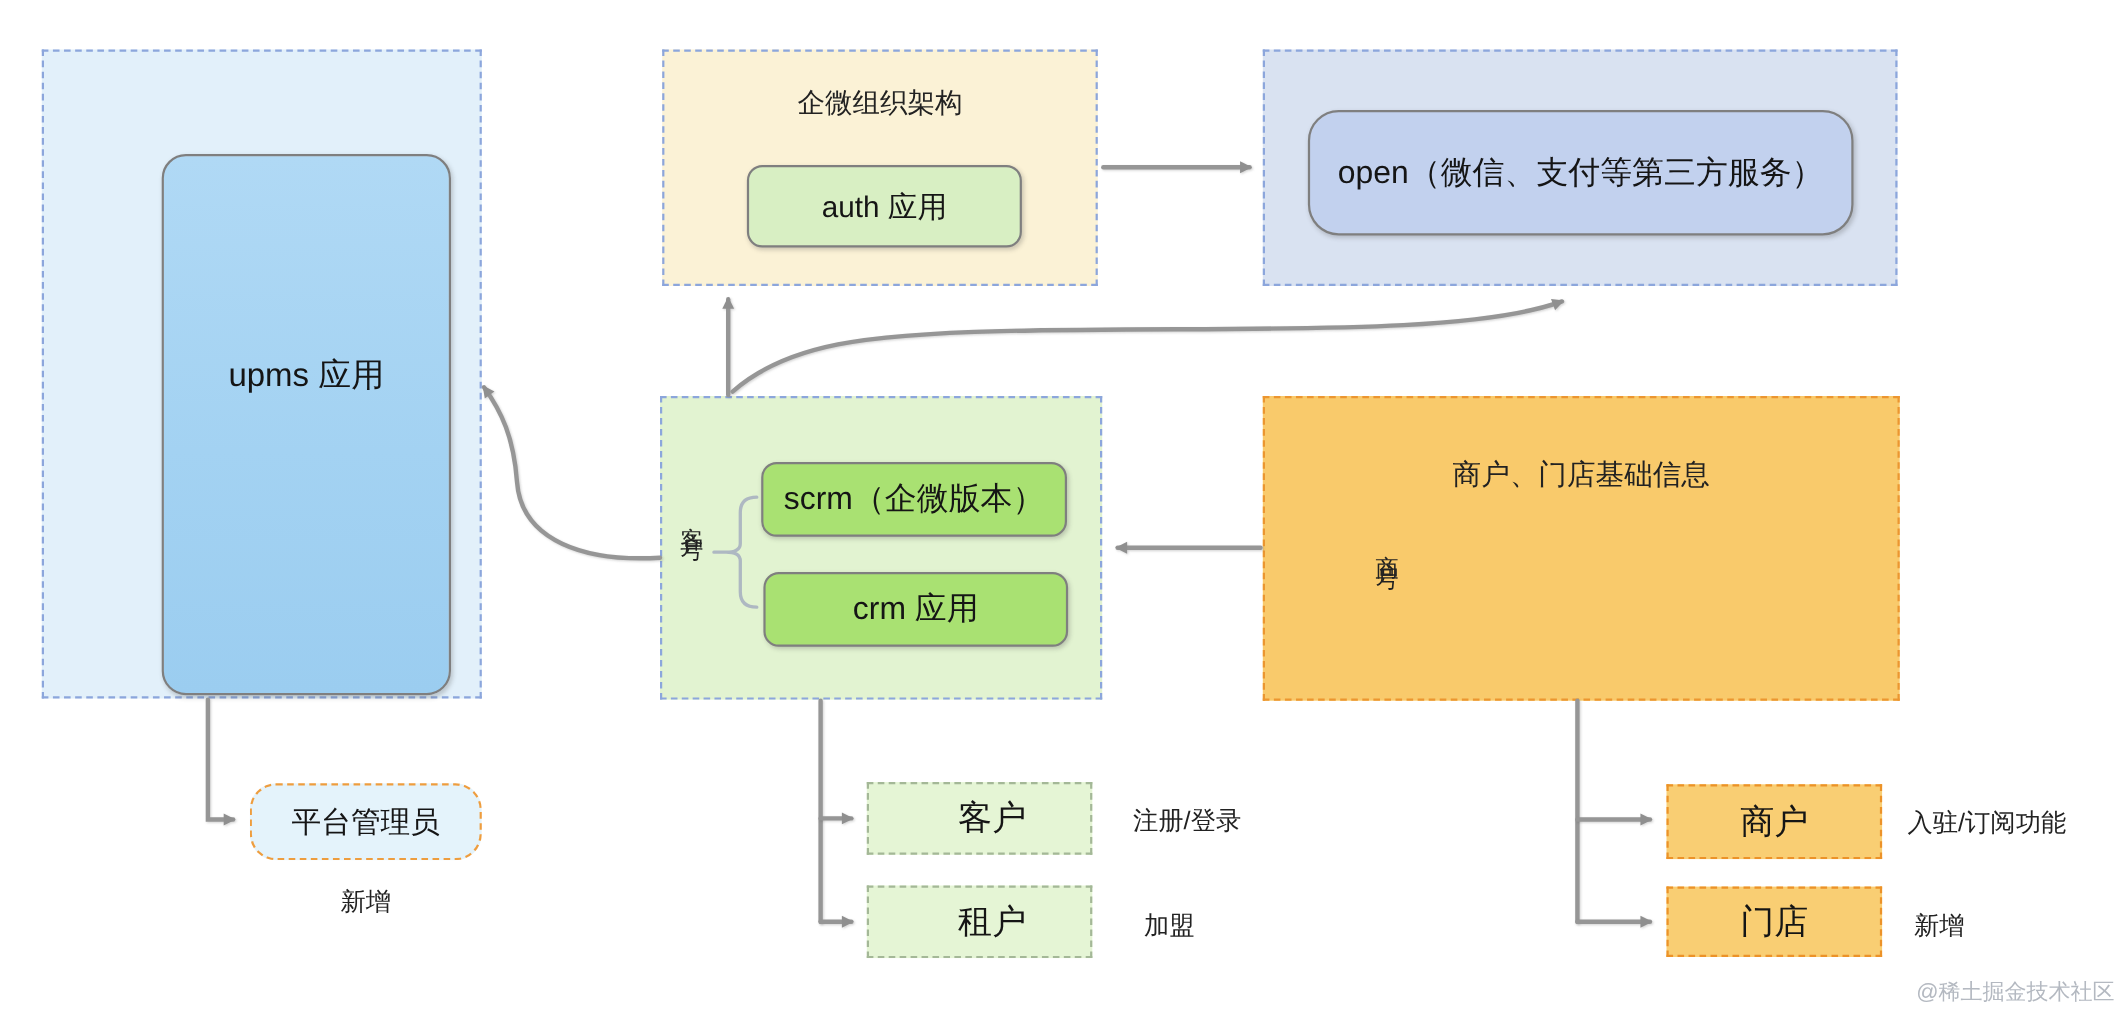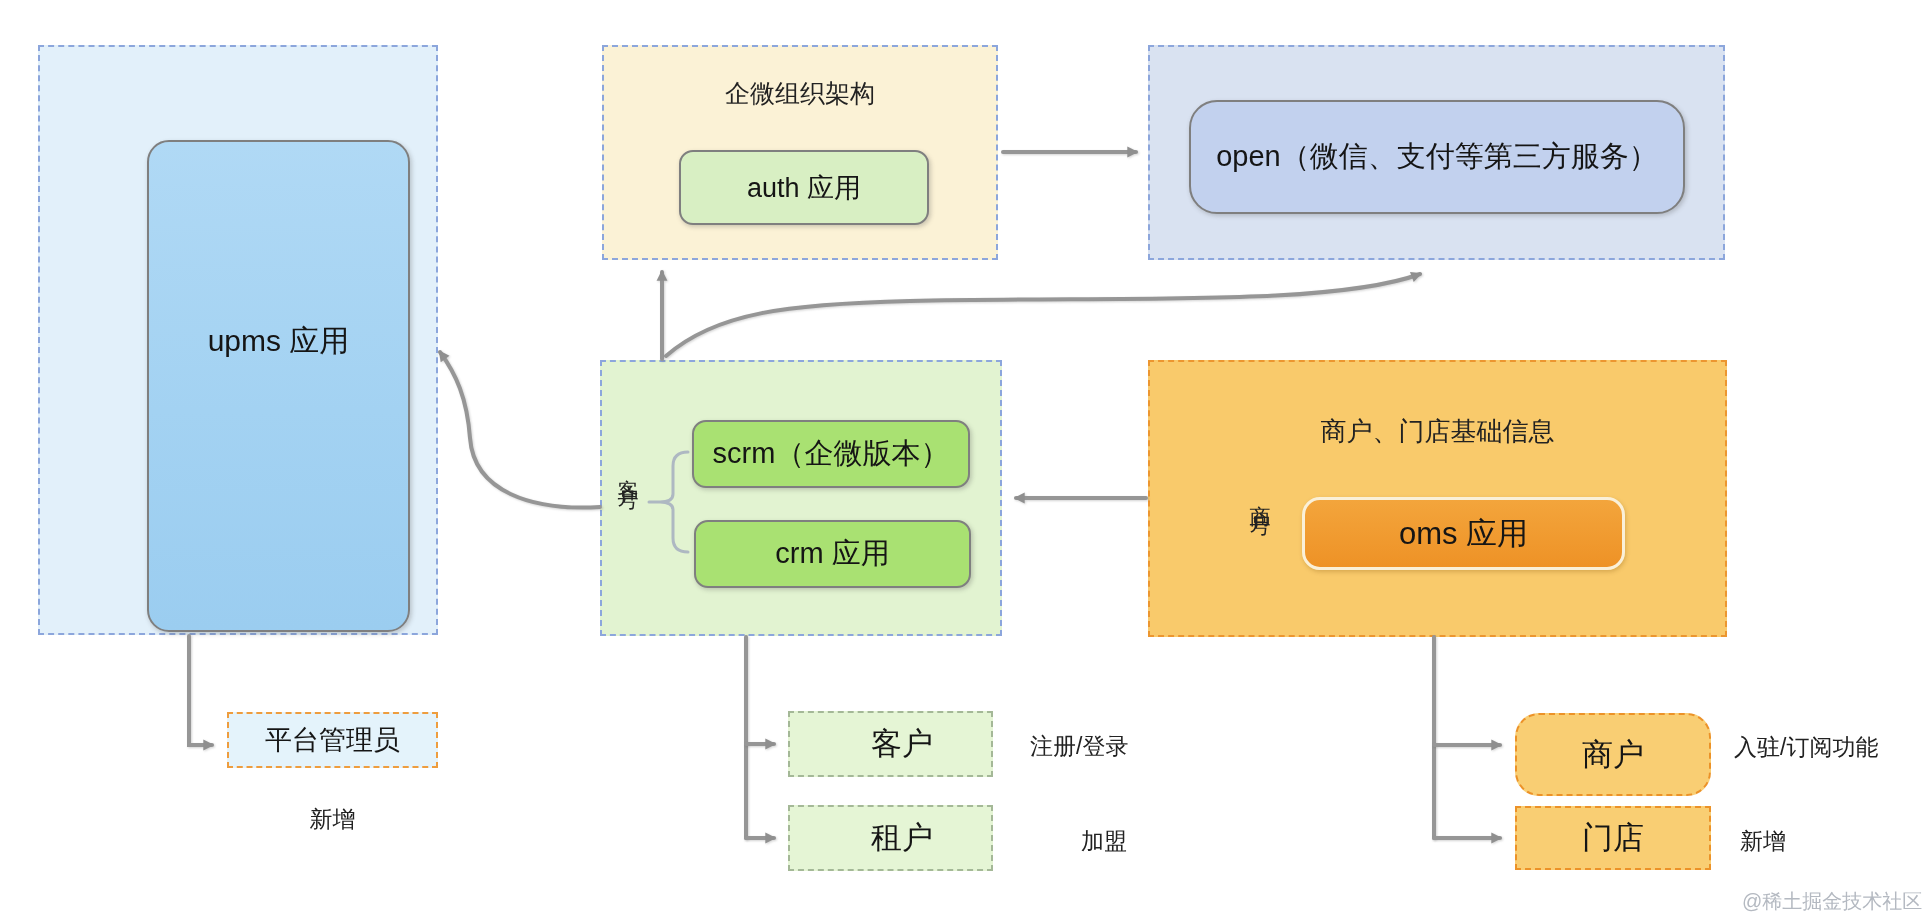--- a/index.html
+++ b/index.html
@@ -78,41 +78,38 @@
       <span>scrm（企微版本）</span>
     </div>
     <div class="rounded-box" id="crm-inner">
       <span>crm 应用</span>
     </div>
   </div>
 
   <div class="dashed-container c-orange" style="left:1148px;top:360px;width:579px;height:277px;padding-left:16px;">
     <div class="container-title" style="top:52px;font-size:26px;">商户、门店基础信息</div>
     <div class="side-v" style="left:100px;top:126px;">商户号</div>
-    <div class="rounded-box" id="oms-inner">
-      <span>oms 应用</span>
-    </div>
   </div>
 
-  <div class="leaf-box leaf-blue" style="left:227px;top:712px;width:211px;height:56px;">
+  <div class="leaf-box leaf-blue" style="left:227px;top:712px;width:211px;height:70px;border-radius:24px;">
     <span>平台管理员</span>
   </div>
   <div class="note-text" style="left:227px;top:804px;width:211px;text-align:center;">新增</div>
 
   <div class="leaf-box leaf-green" style="left:788px;top:711px;width:205px;height:66px;">
     <span>客户</span>
   </div>
   <div class="note-text" style="left:1030px;top:731px;">注册/登录</div>
 
   <div class="leaf-box leaf-green" style="left:788px;top:805px;width:205px;height:66px;">
     <span>租户</span>
   </div>
-  <div class="note-text" style="left:1081px;top:826px;">加盟</div>
+  <div class="note-text" style="left:1040px;top:826px;">加盟</div>
 
-  <div class="leaf-box leaf-orange" style="left:1515px;top:713px;width:196px;height:83px;border-radius:24px;">
+  <div class="leaf-box leaf-orange" style="left:1515px;top:713px;width:196px;height:68px;">
     <span>商户</span>
   </div>
   <div class="note-text" style="left:1734px;top:732px;">入驻/订阅功能</div>
 
   <div class="leaf-box leaf-orange" style="left:1515px;top:806px;width:196px;height:64px;">
     <span>门店</span>
   </div>
   <div class="note-text" style="left:1740px;top:826px;">新增</div>
 
   <div id="watermark">@稀土掘金技术社区</div>

